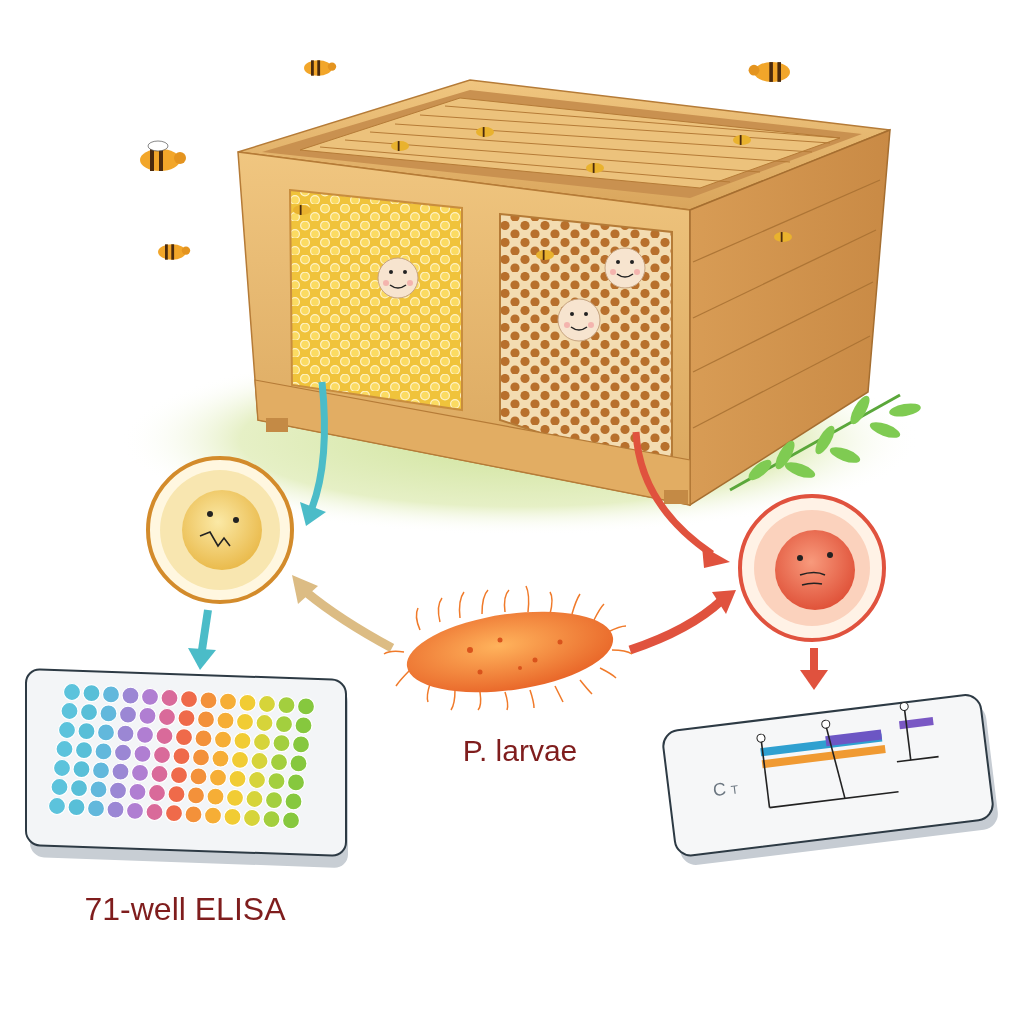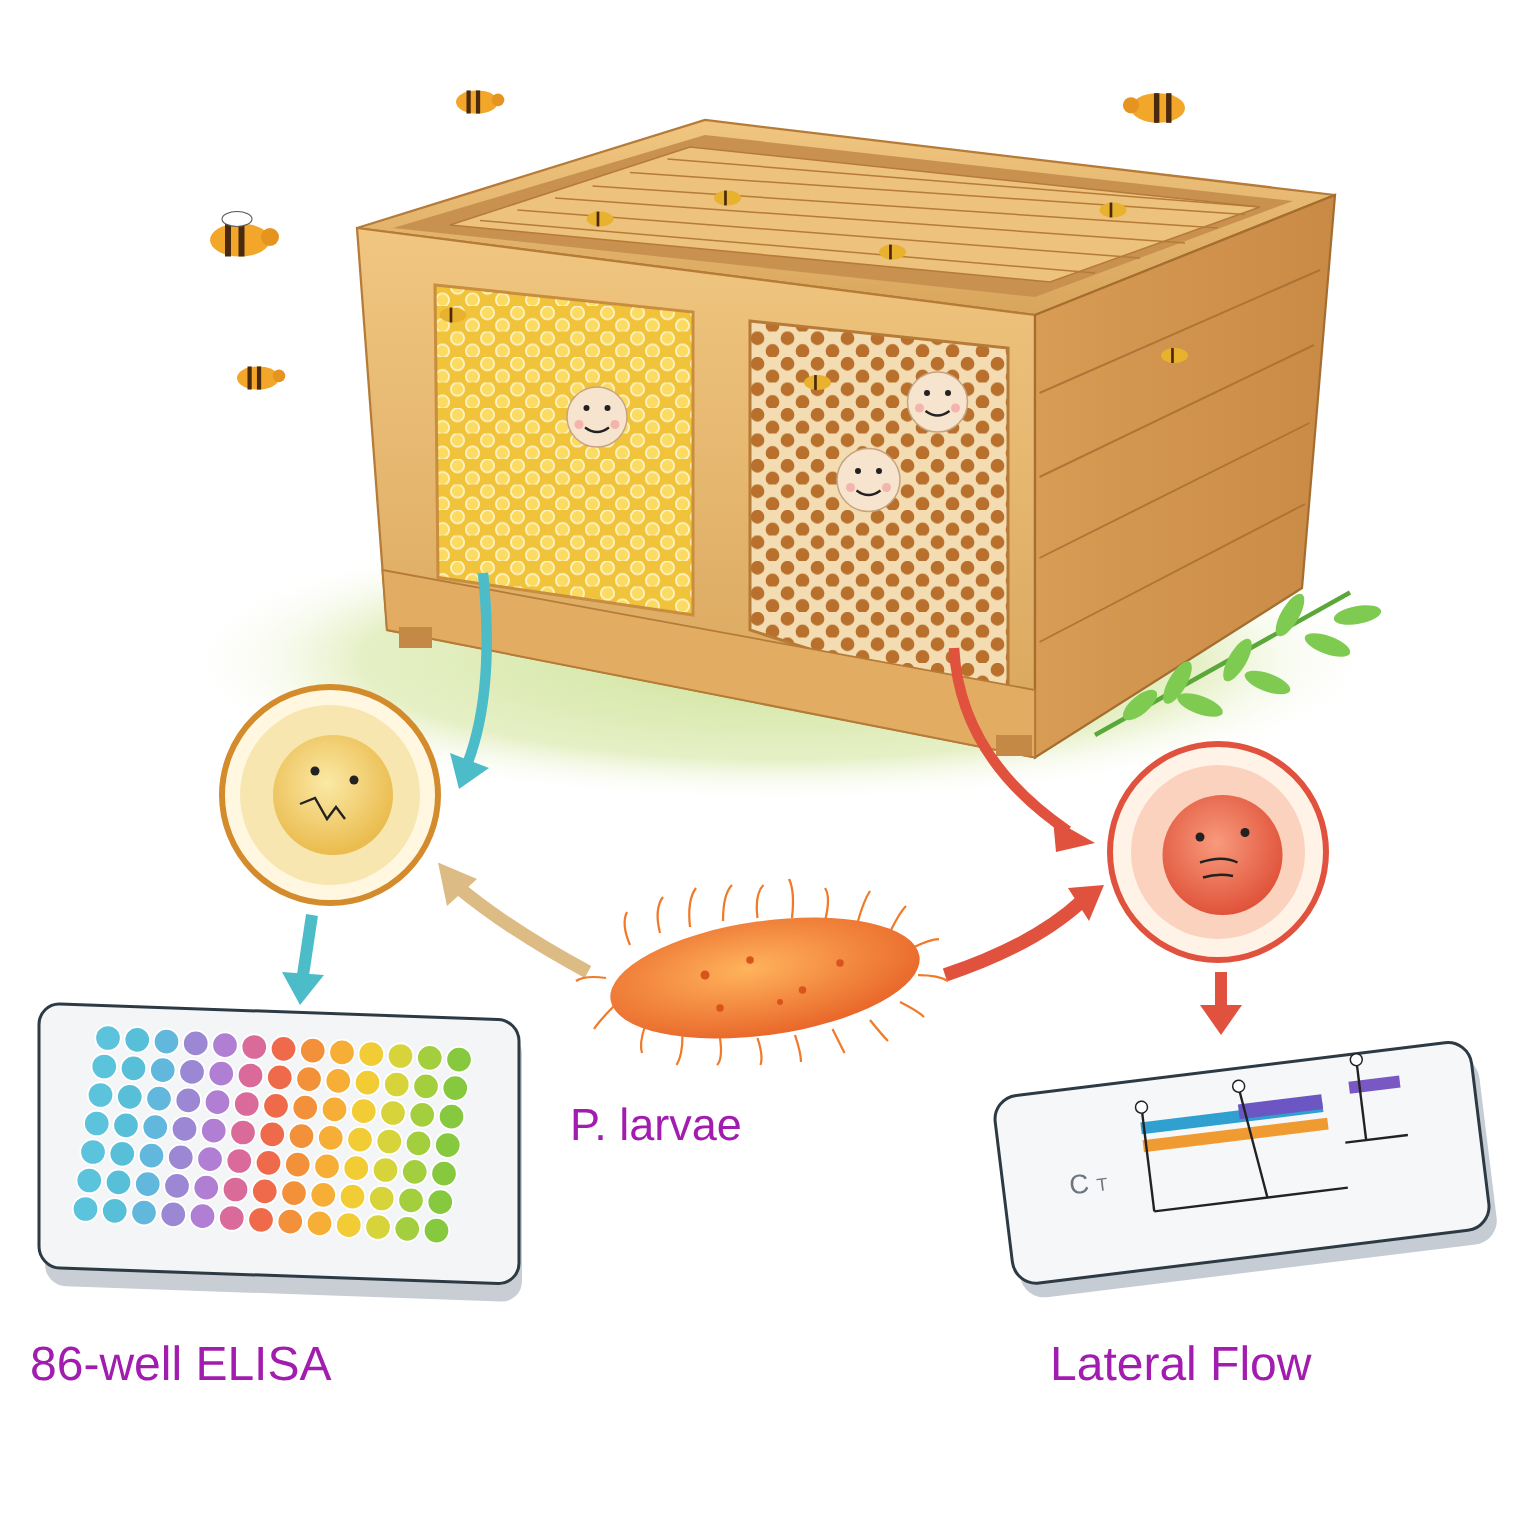--- a/index.html
+++ b/index.html
@@ -1,17 +1,17 @@
 <!DOCTYPE html>
 <html><head>
 <meta charset="utf-8">
 <style>
   html, body { margin:0; padding:0; }
   body { width:1024px; height:1024px; position:relative; overflow:hidden; background:#ffffff; font-family:"Liberation Sans", sans-serif; }
-  .label { position:absolute; color:#a21caf; font-family:"Liberation Sans", sans-serif; text-align:left; line-height:1.12; }
+  .label { position:absolute; color:#7f1d1d; font-family:"Liberation Sans", sans-serif; text-align:center; line-height:1.12; }
   svg { position:absolute; left:0; top:0; }
 </style>
 </head>
 <body>
 
 <svg width="1024" height="1024" viewBox="0 0 1024 1024">
   <defs>
     <radialGradient id="grass" cx="50%" cy="50%" r="50%">
       <stop offset="0%" stop-color="#cfe39b"></stop>
       <stop offset="70%" stop-color="#e6f0c6"></stop>
@@ -370,17 +370,16 @@
       <circle cx="832" cy="724" r="4" fill="#fff" stroke="#222"></circle>
       <circle cx="912" cy="716" r="4" fill="#fff" stroke="#222"></circle>
       <text x="712" y="782" font-family="Liberation Sans, sans-serif" font-size="18" fill="#6b7680">C</text>
       <text x="730" y="782" font-family="Liberation Sans, sans-serif" font-size="12" fill="#6b7680">T</text>
     </g>
   </g>
 </svg>
 
 <div class="label" style="left:380px;top:734px;width:280px;font-size:30px;">P. larvae</div>
 
-<div class="label" style="left:20px;top:892px;width:330px;font-size:32px;">86-well ELISA</div>
+<div class="label" style="left:20px;top:892px;width:330px;font-size:32px;">71-well ELISA</div>
 
 <div class="label" style="left:700px;top:892px;width:300px;font-size:32px;">
-  <div>Lateral Flow</div>
 </div>
 
 </body></html>

